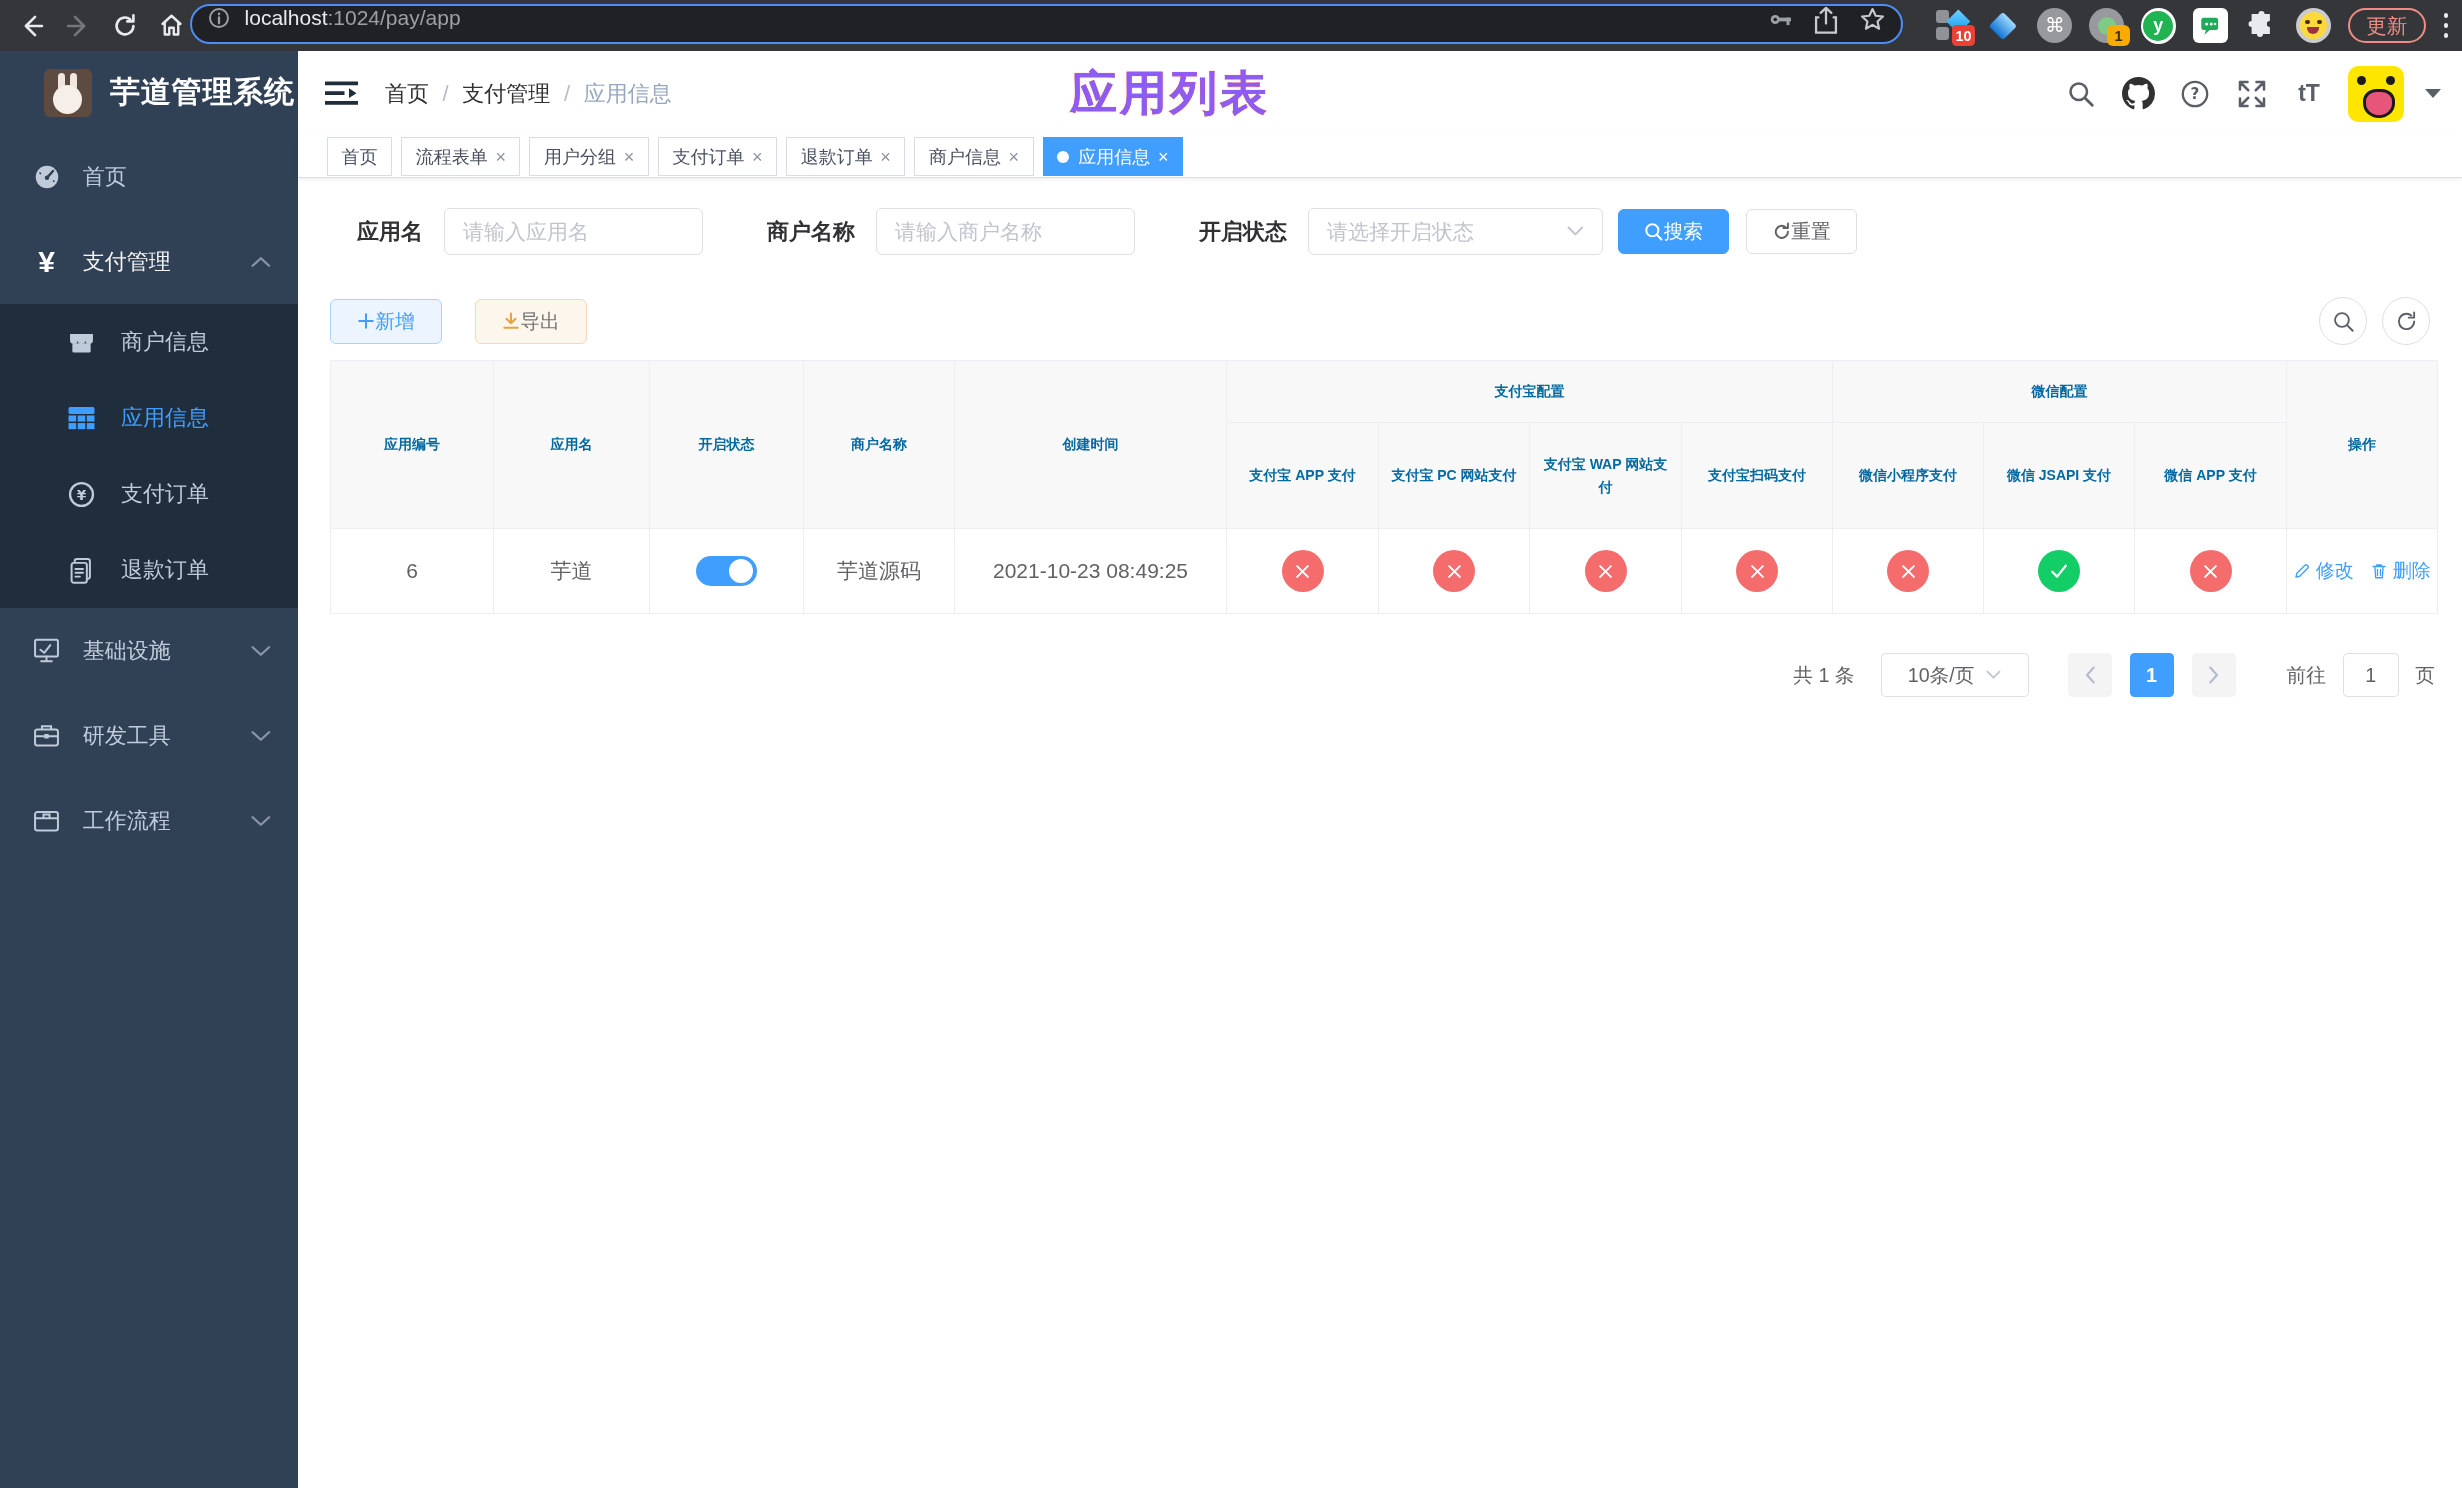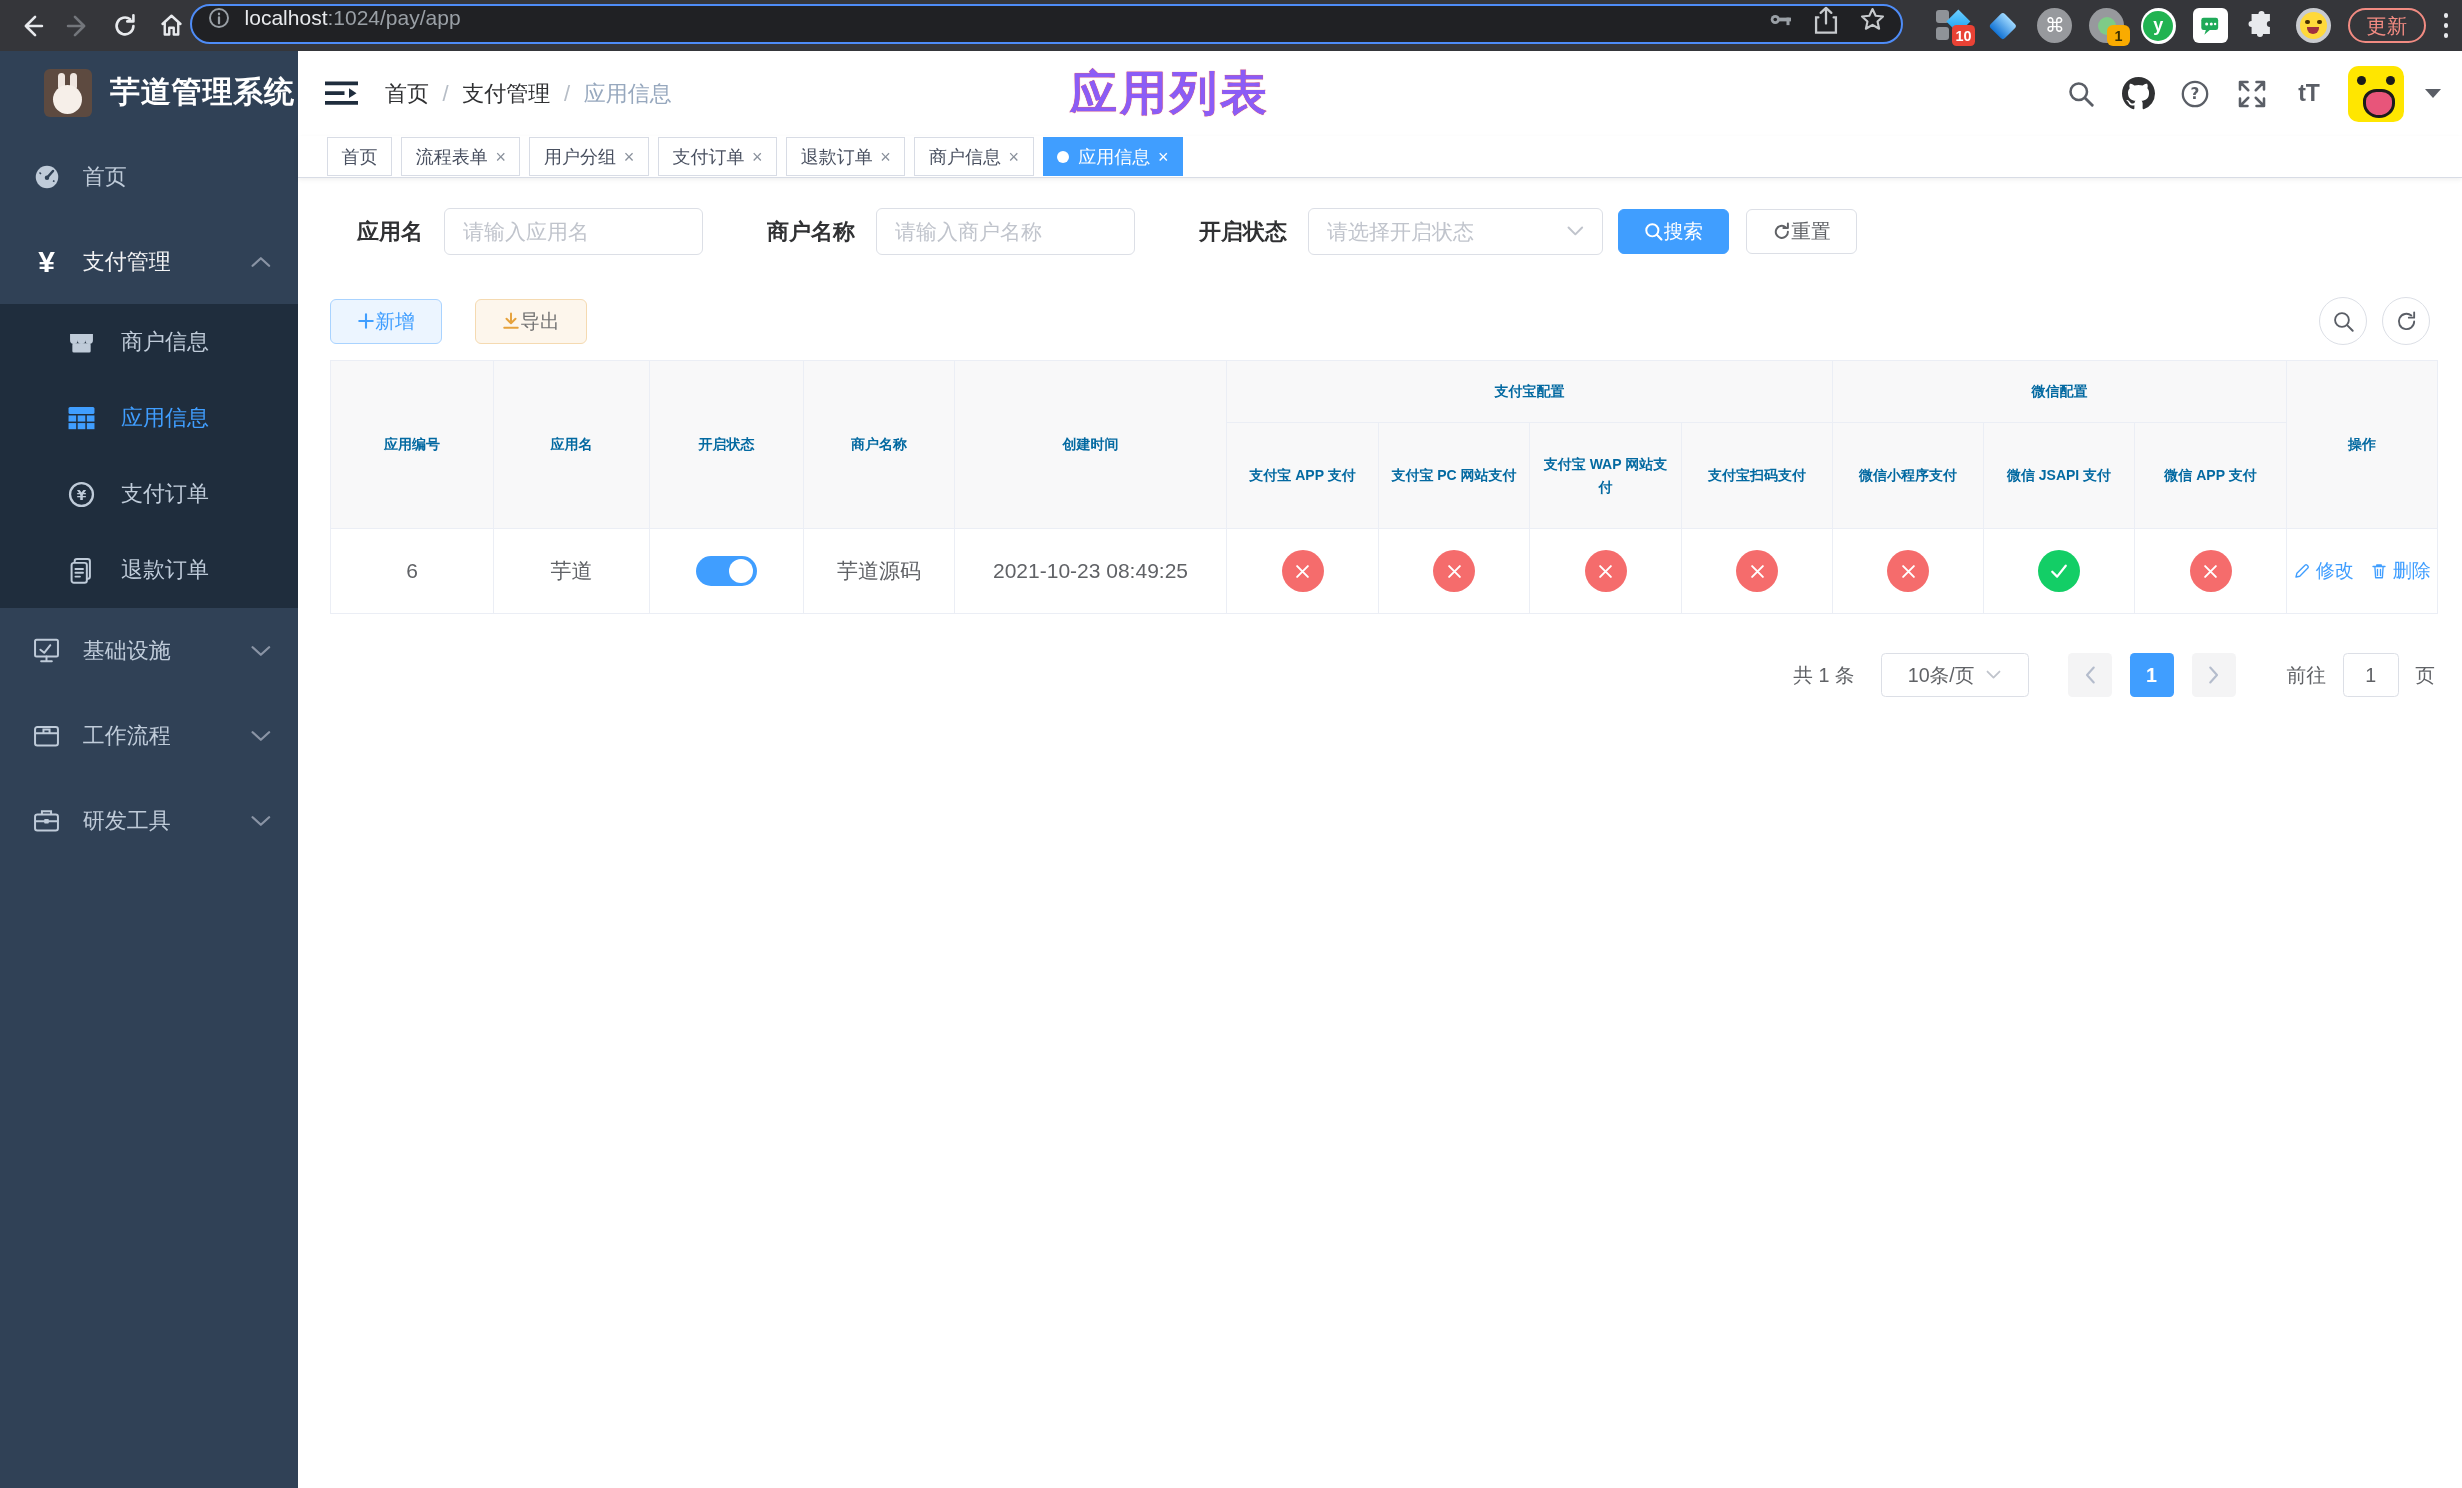--- a/index.html
+++ b/index.html
@@ -327,41 +327,41 @@
     <span class="chev">
       <svg width="19.7" height="12" viewBox="0 0 26 16">
           <path d="M2 3 L13 13 L24 3" stroke="#8a94a5" stroke-width="3" fill="none" stroke-linecap="round" stroke-linejoin="round"></path>
         </svg>
     </span>
   </div>
 
   <div class="menu-item">
     <span class="micon">
       <svg width="29" height="29" viewBox="0 0 38 38">
-          <rect x="4" y="8" width="30" height="24" rx="3" stroke="#bfcbd9" stroke-width="2.6" fill="none"></rect>
-          <path d="M4 16 h30 M15 16 v-5 h8 v5" stroke="#bfcbd9" stroke-width="2.6" fill="none"></path>
-        </svg>
-    </span>
-    <span class="mlabel">工作流程</span>
+          <rect x="4" y="11" width="30" height="21" rx="3" stroke="#bfcbd9" stroke-width="2.6" fill="none"></rect>
+          <path d="M13 11 v-4 h12 v4 M4 20 h30" stroke="#bfcbd9" stroke-width="2.6" fill="none"></path>
+          <rect x="16" y="17" width="6" height="6" rx="1" fill="#bfcbd9"></rect>
+        </svg>
+    </span>
+    <span class="mlabel">研发工具</span>
     <span class="chev">
       <svg width="19.7" height="12" viewBox="0 0 26 16">
           <path d="M2 3 L13 13 L24 3" stroke="#8a94a5" stroke-width="3" fill="none" stroke-linecap="round" stroke-linejoin="round"></path>
         </svg>
     </span>
   </div>
 
   <div class="menu-item">
     <span class="micon">
       <svg width="29" height="29" viewBox="0 0 38 38">
-          <rect x="4" y="11" width="30" height="21" rx="3" stroke="#bfcbd9" stroke-width="2.6" fill="none"></rect>
-          <path d="M13 11 v-4 h12 v4 M4 20 h30" stroke="#bfcbd9" stroke-width="2.6" fill="none"></path>
-          <rect x="16" y="17" width="6" height="6" rx="1" fill="#bfcbd9"></rect>
-        </svg>
-    </span>
-    <span class="mlabel">研发工具</span>
+          <rect x="4" y="8" width="30" height="24" rx="3" stroke="#bfcbd9" stroke-width="2.6" fill="none"></rect>
+          <path d="M4 16 h30 M15 16 v-5 h8 v5" stroke="#bfcbd9" stroke-width="2.6" fill="none"></path>
+        </svg>
+    </span>
+    <span class="mlabel">工作流程</span>
     <span class="chev">
       <svg width="19.7" height="12" viewBox="0 0 26 16">
           <path d="M2 3 L13 13 L24 3" stroke="#8a94a5" stroke-width="3" fill="none" stroke-linecap="round" stroke-linejoin="round"></path>
         </svg>
     </span>
   </div>
 </div>
 
 <div class="main">
 

